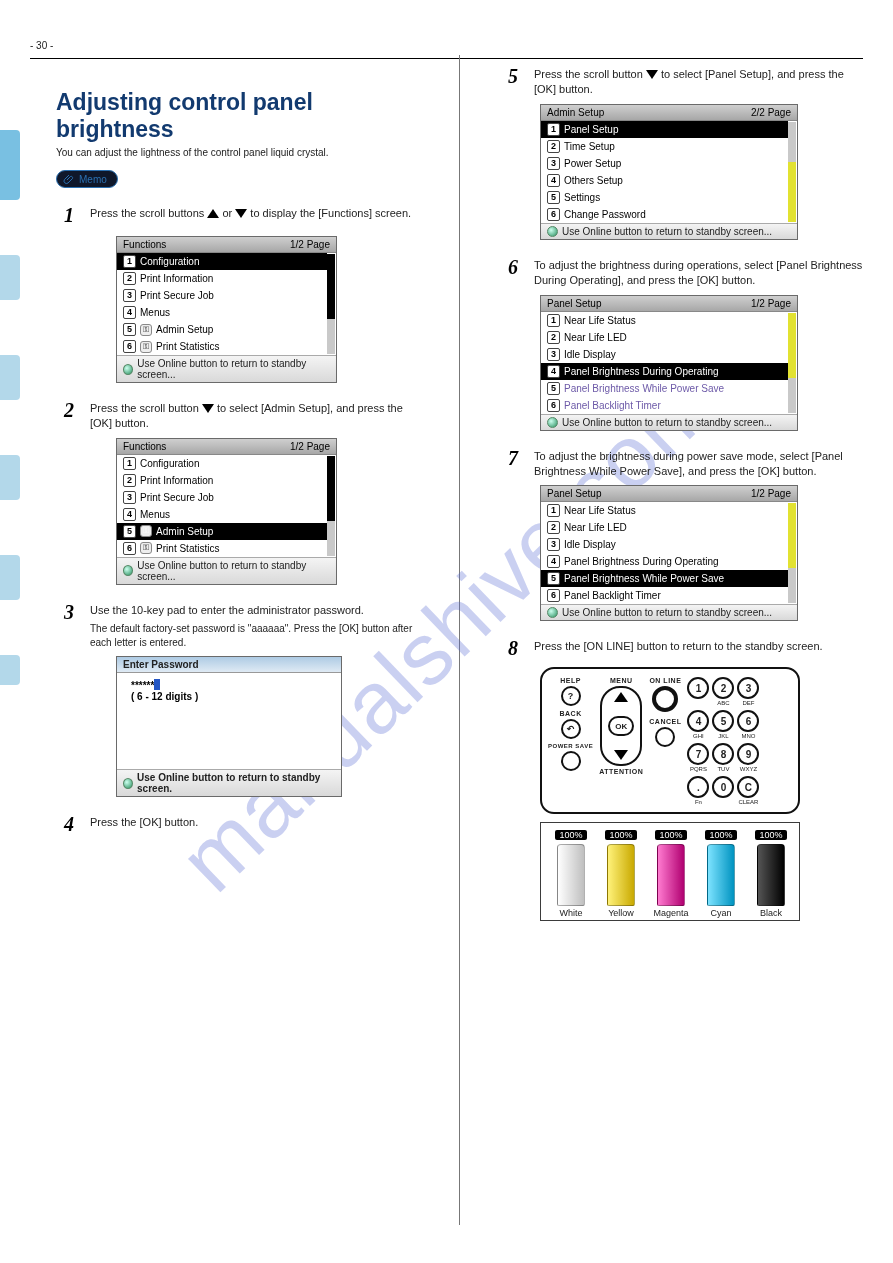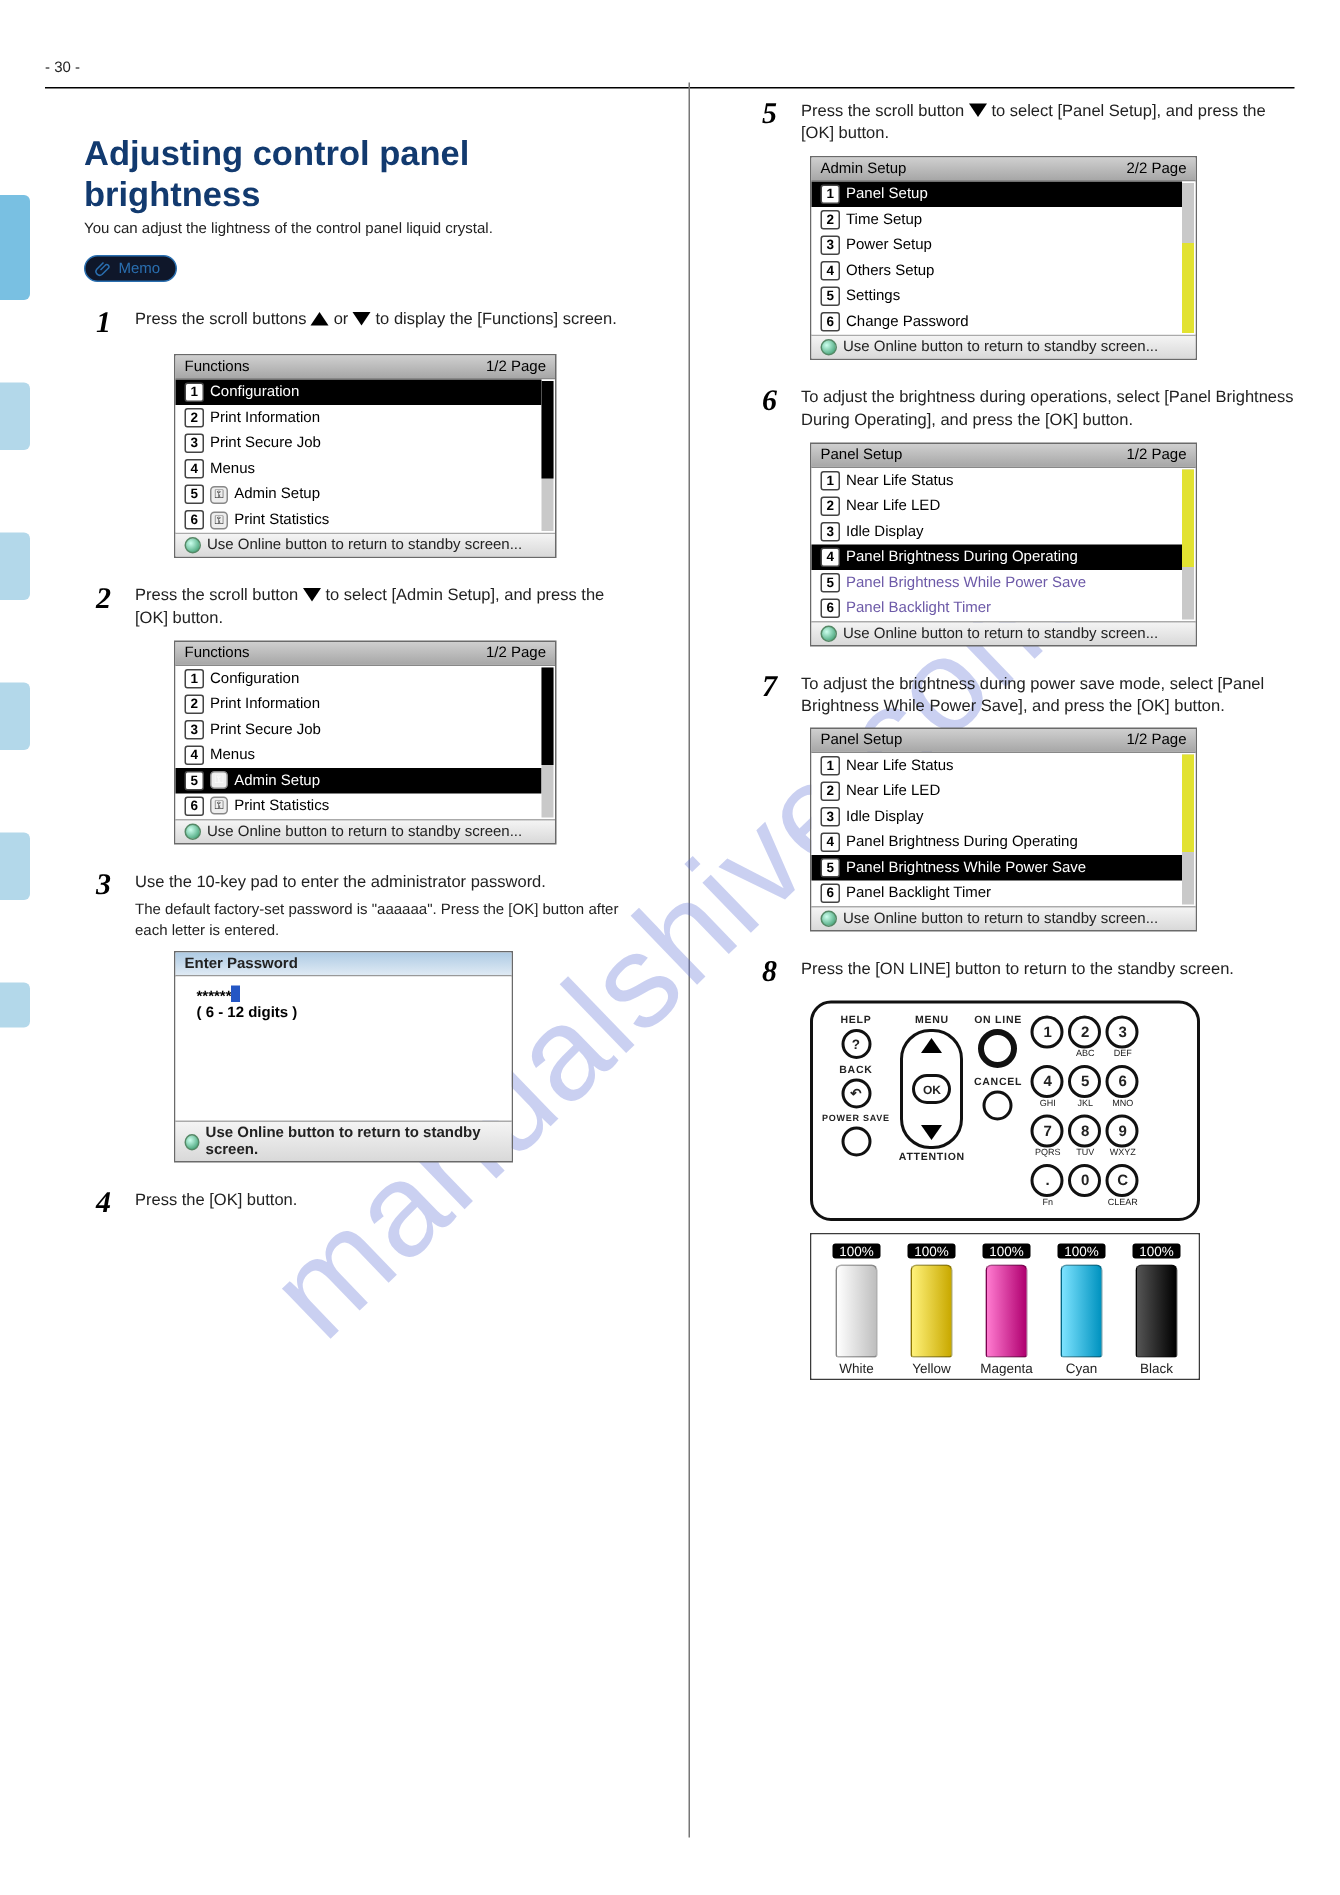--- a/index.html
+++ b/index.html
@@ -73,21 +73,21 @@
   .step .t{flex:1;font-size:11px;line-height:1.4;padding-top:2px;}
   .arrow-up,.arrow-down{
     display:inline-block;width:0;height:0;
     border-left:6px solid transparent;border-right:6px solid transparent;
     vertical-align:-1px;
   }
   .arrow-up{border-bottom:9px solid #000;}
   .arrow-down{border-top:9px solid #000;}
   
   .lcd{
-    width:255px;border:1px solid var(--menu-border);
+    width:221px;border:1px solid var(--menu-border);
     margin:6px 0 6px 60px;
     font-size:10px;
   }
   .col.right .lcd{margin-left:40px;width:258px;}
   .lcd-title{
     display:flex;justify-content:space-between;
     background:linear-gradient(#cfcfcf,#a7a7a7);
     color:#000;padding:2px 6px;border-bottom:1px solid #888;
   }
   .lcd-body{

